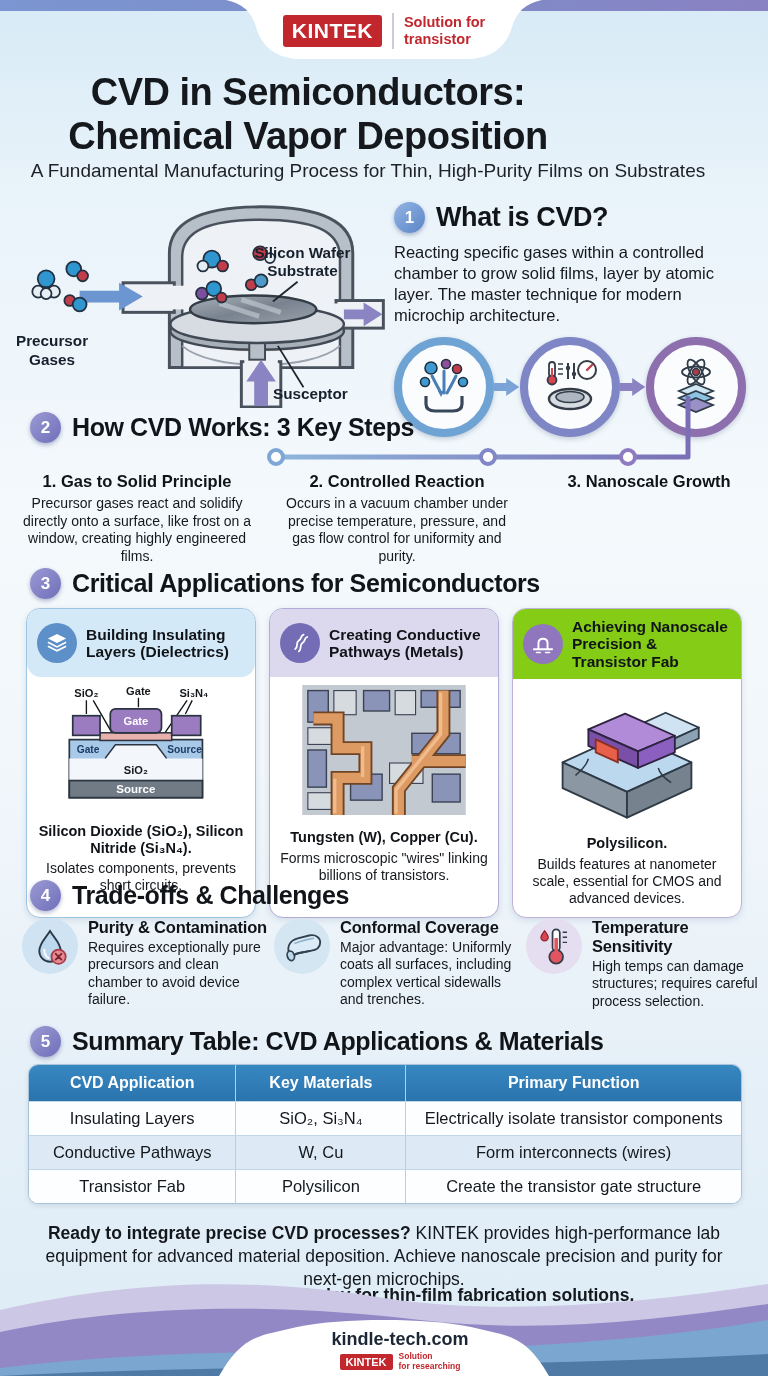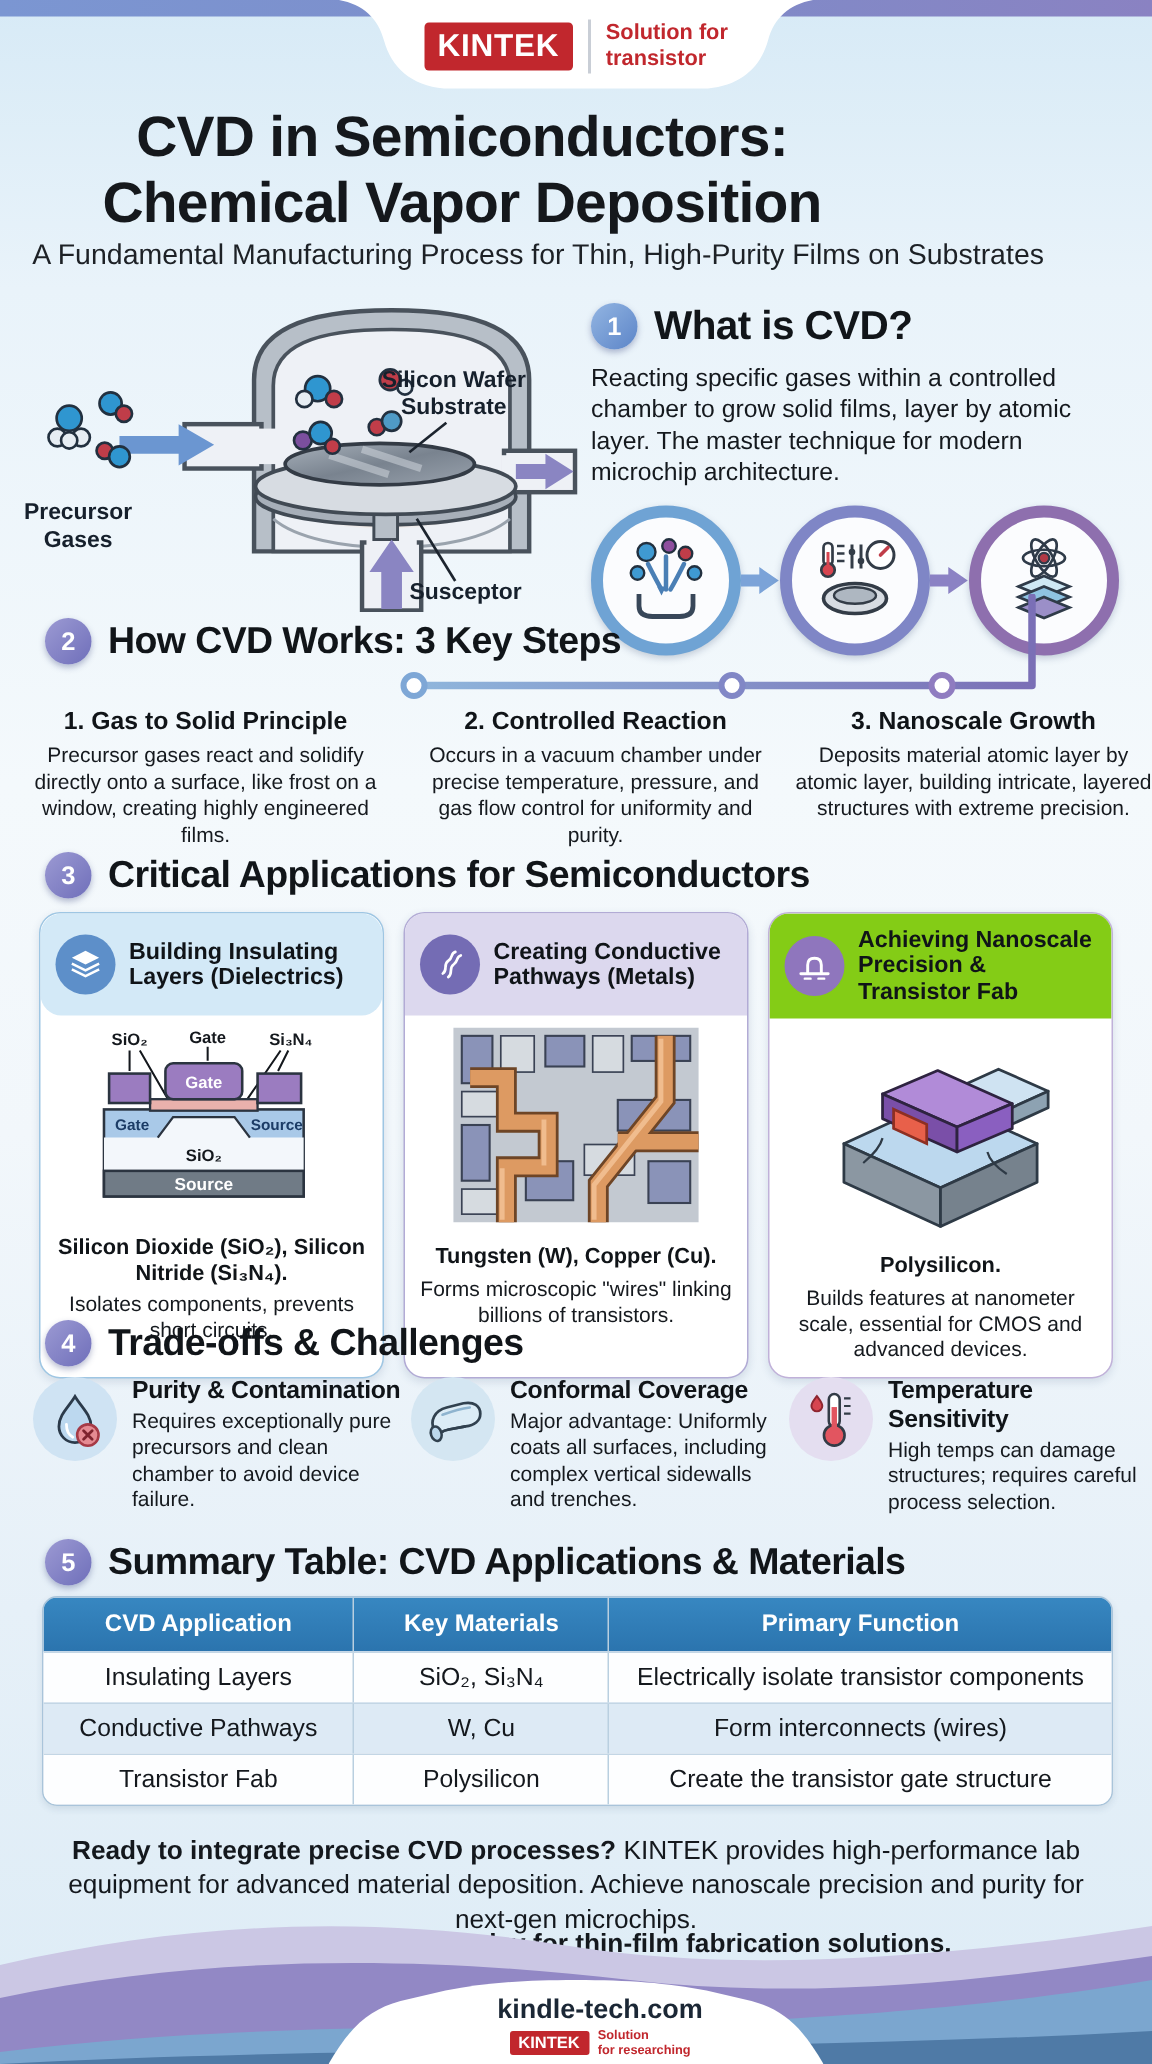--- a/index.html
+++ b/index.html
@@ -9,21 +9,21 @@
   .abs{position:absolute;}
   
   .topbar{left:0;top:0;width:768px;height:11px;background:linear-gradient(90deg,#7b96d2 0%,#7e8cc9 55%,#8a82c2 100%);}
   .logo-notch{left:226px;top:0;width:316px;height:62px;}
   .logo-inner{left:254px;top:9px;width:260px;height:44px;display:flex;align-items:center;justify-content:center;gap:10px;}
   .kintek-box{background:#c1272d;color:#fff;font-weight:700;font-size:21px;letter-spacing:.5px;padding:4px 9px;border-radius:3px;}
   .logo-divider{width:2px;height:36px;background:#c9ced6;}
   .logo-tagline{color:#c1272d;font-size:14.5px;font-weight:700;line-height:1.15;}
   
   .title{left:0;top:70px;width:616px;text-align:center;font-size:38px;font-weight:800;color:#15181c;line-height:1.16;letter-spacing:-.5px;}
-  .subtitle{left:0;top:160px;width:696px;text-align:right;font-size:19px;color:#1d2126;font-weight:500;}
+  .subtitle{left:0;top:160px;width:696px;text-align:center;font-size:19px;color:#1d2126;font-weight:500;padding-left:20px;}
   
   .sec-head{display:flex;align-items:center;gap:11px;}
   .badge{width:31px;height:31px;border-radius:50%;display:flex;align-items:center;justify-content:center;
     color:#fff;font-size:17px;font-weight:700;box-shadow:0 2px 4px rgba(50,60,120,.35);}
   .badge.b-blue{background:linear-gradient(135deg,#93b5e2,#5c85c8);}
   .badge.b-purple{background:linear-gradient(135deg,#9c9ad3,#6f6fba);}
   .sec-title{font-size:25px;font-weight:800;color:#111519;letter-spacing:-.4px;}
   
   .hero{left:6px;top:196px;width:762px;height:212px;display:flex;}
   .chamber-wrap{width:382px;flex:none;}
@@ -267,21 +267,20 @@
     <div class="step-col col1">
       <h4>1. Gas to Solid Principle</h4>
       <p>Precursor gases react and solidify directly onto a surface, like frost on a window, creating highly engineered films.</p>
     </div>
     <div class="step-col col2">
       <h4>2. Controlled Reaction</h4>
       <p>Occurs in a vacuum chamber under precise temperature, pressure, and gas flow control for uniformity and purity.</p>
     </div>
     <div class="step-col col3">
       <h4>3. Nanoscale Growth</h4>
-      <p>Deposits material atomic layer by atomic layer, building intricate, layered structures with extreme precision.</p>
     </div>
   </div>
 
   <div class="abs sec-head sec3-head">
     <div class="badge b-purple">3</div>
     <div class="sec-title">Critical Applications for Semiconductors</div>
   </div>
 
   <div class="abs cards">
 

